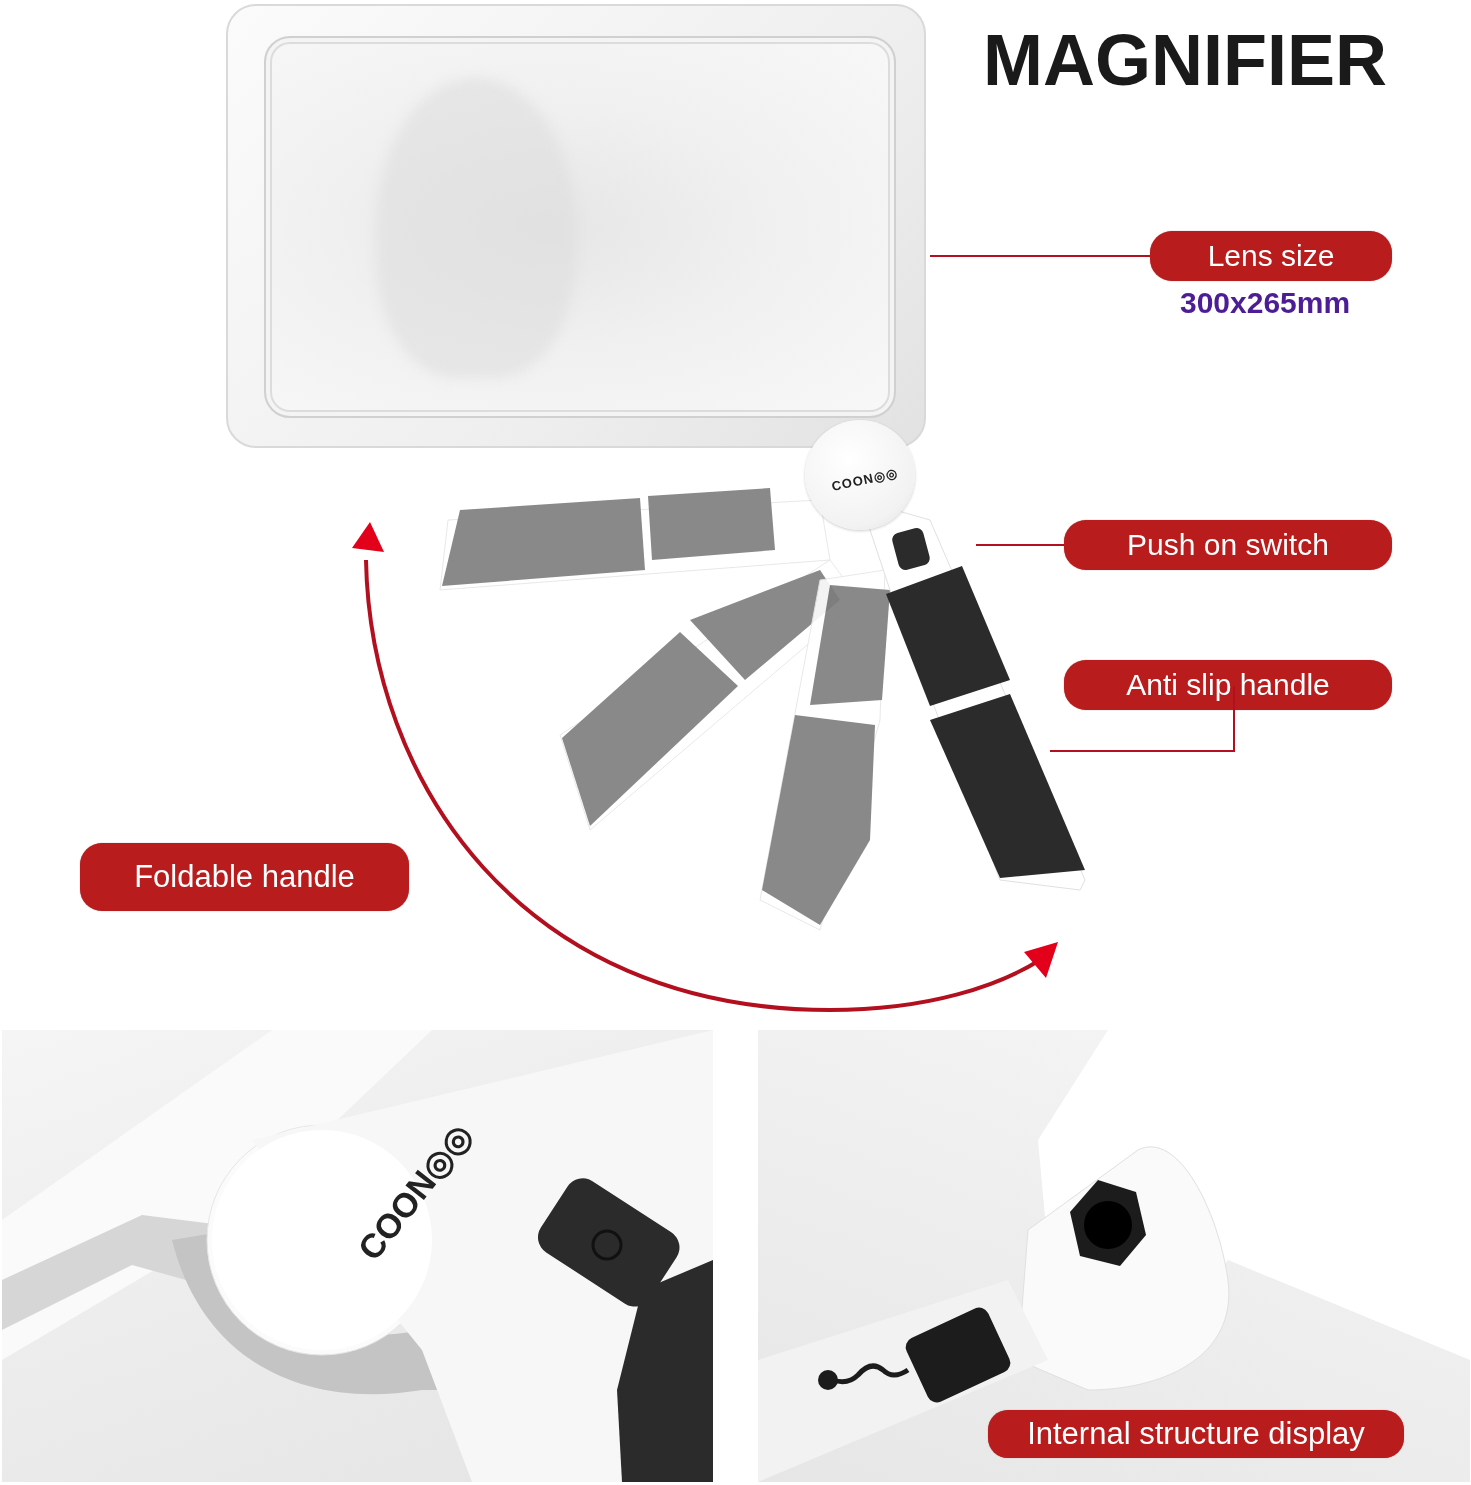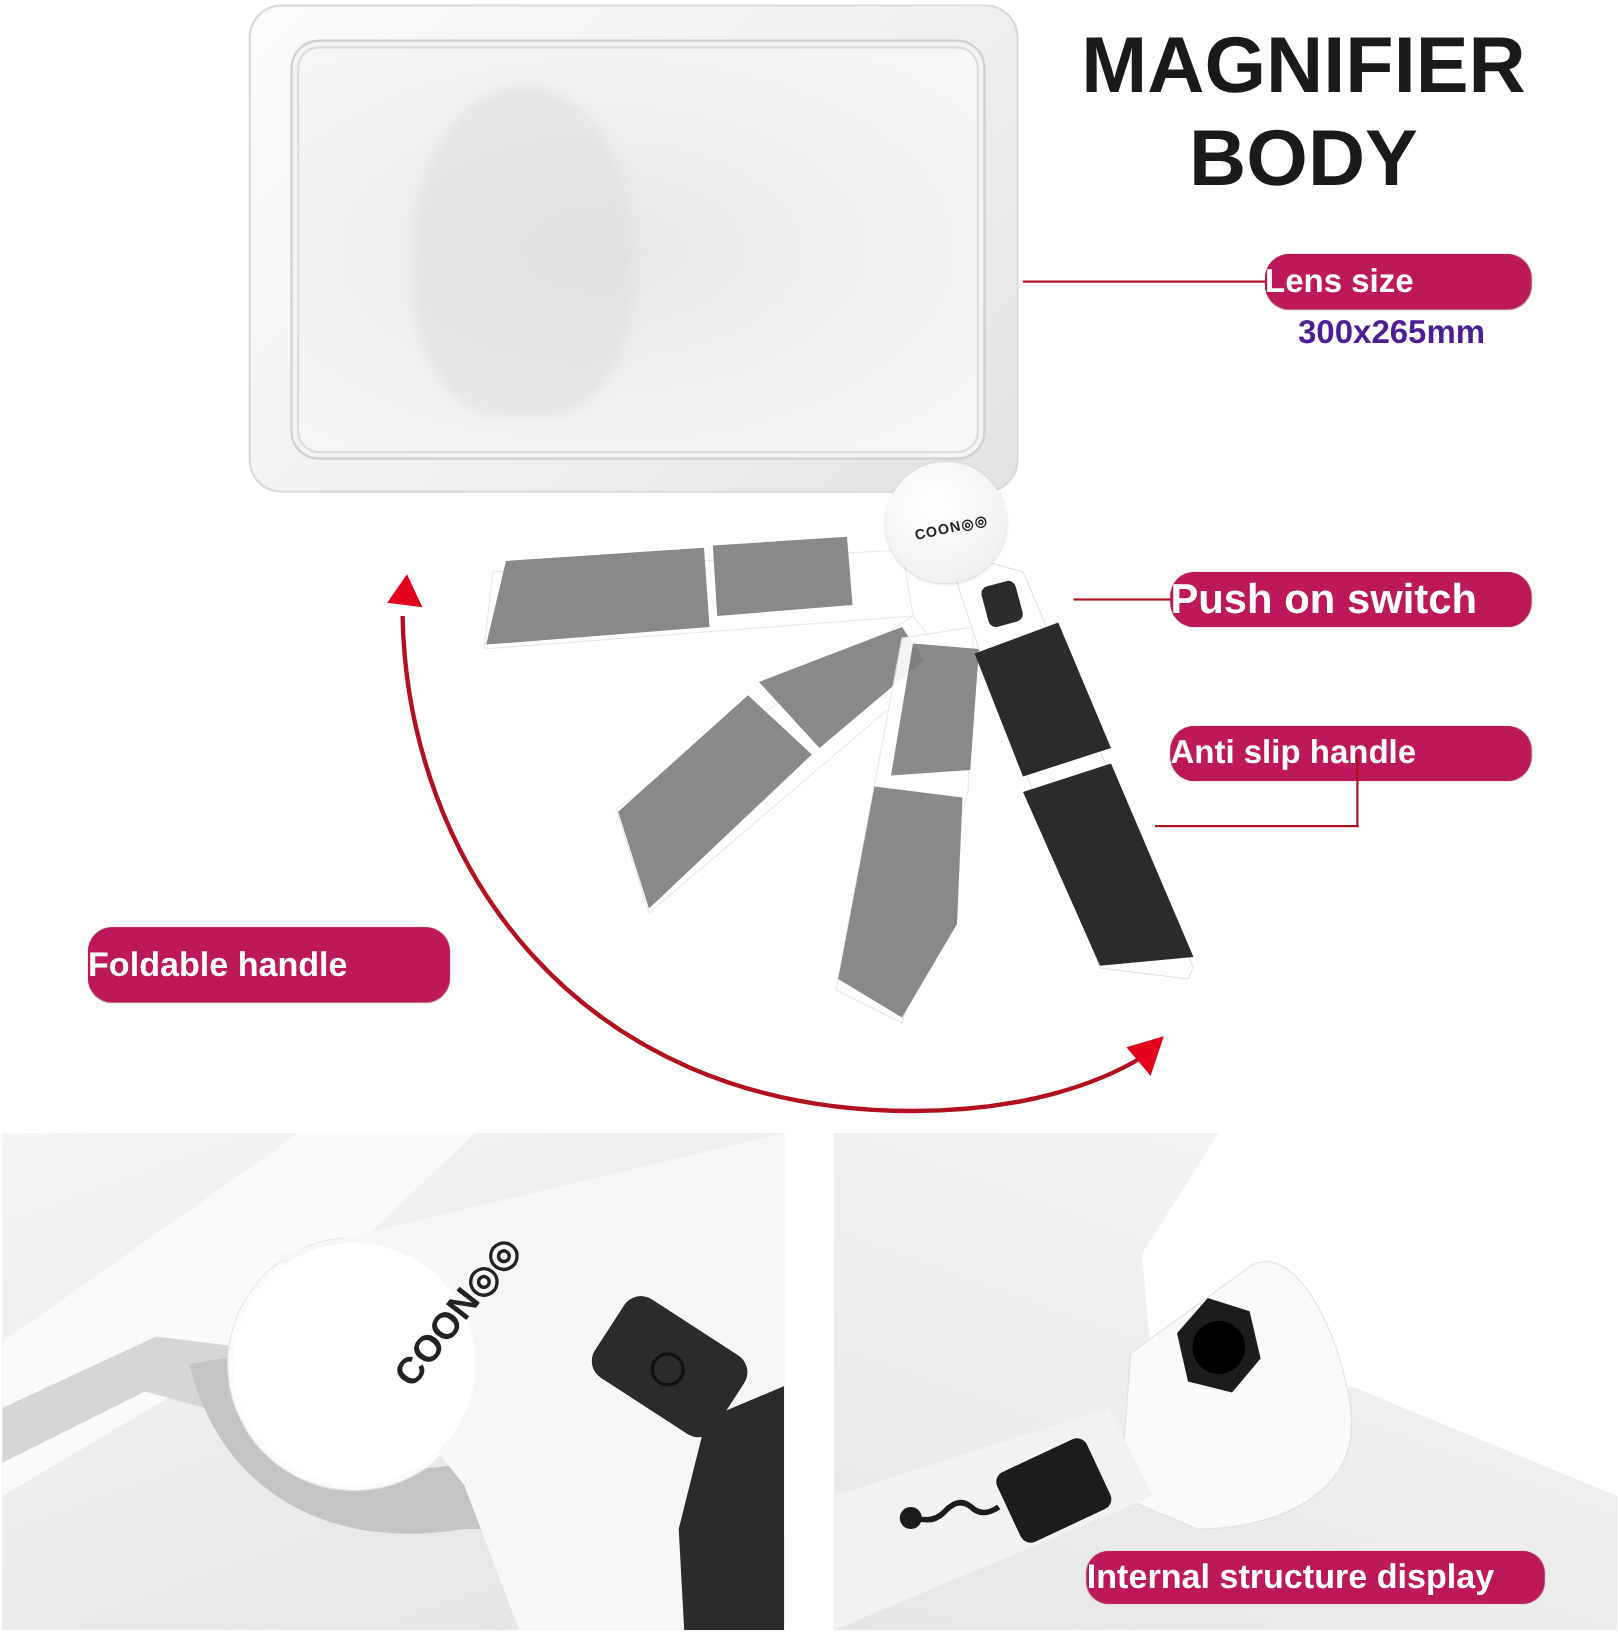--- a/index.html
+++ b/index.html
@@ -1,21 +1,21 @@
 <!DOCTYPE html>
 <html><head>
 <meta charset="utf-8">
 <style>
   html, body { margin: 0; padding: 0; background: #ffffff; }
   body { width: 1471px; height: 1485px; position: relative; overflow: hidden; font-family: "Liberation Sans", sans-serif; }
   .abs { position: absolute; }
 
   .title { position: absolute; right: 84px; top: 18px; text-align: center; font-weight: bold; color: #1a1a1a; font-size: 72px; line-height: 84px; letter-spacing: 0px; }
 
-  .pill { position: absolute; background: #be185d; color: #ffffff; font-weight: bold; border-radius: 22px; display: flex; align-items: center; white-space: nowrap; box-shadow: 0 0 1px rgba(120,0,0,0.6); }
+  .pill { position: absolute; background: #b91c1c; color: #ffffff; font-weight: normal; border-radius: 22px; display: flex; align-items: center; justify-content: center; white-space: nowrap; box-shadow: 0 0 1px rgba(120,0,0,0.6); }
   .pill span { display: block; }
 
   .spec { position: absolute; color: #4c1d95; font-weight: bold; font-size: 30px; }
 
   .leader { position: absolute; background: #b3101f; }
 
   
   .frame { position: absolute; left: 226px; top: 4px; width: 700px; height: 444px; border-radius: 30px; background: linear-gradient(135deg, #fbfbfb 0%, #efefef 60%, #e2e2e2 100%); border: 2px solid #d9d9d9; box-sizing: border-box; }
   .lens { position: absolute; left: 36px; top: 30px; width: 628px; height: 378px; border-radius: 26px; background: radial-gradient(ellipse at 45% 50%, #e6e6e6 0%, #f0f0f0 45%, #f8f8f8 100%); border: 2px solid #d0d0d0; box-shadow: inset 0 0 0 4px #f4f4f4, inset 0 0 0 6px #dcdcdc; }
   .lens-blob { position: absolute; left: 110px; top: 40px; width: 200px; height: 300px; border-radius: 50% 50% 40% 40%; background: rgba(220,220,220,0.55); filter: blur(6px); }
@@ -25,21 +25,20 @@
 
   .panel { position: absolute; top: 1030px; height: 452px; overflow: hidden; }
   .panel-left { left: 2px; width: 711px; background: linear-gradient(160deg, #f5f5f5 0%, #ececec 50%, #e4e4e4 100%); }
   .panel-right { left: 758px; width: 712px; background: linear-gradient(200deg, #f7f7f7 0%, #eeeeee 50%, #e6e6e6 100%); }
 </style>
 </head>
 <body>
 
 <div class="title">
   <div>MAGNIFIER</div>
-  <div>BODY</div>
 </div>
 
 <div class="frame">
   <div class="lens">
     <div class="lens-blob"></div>
   </div>
 </div>
 
 <svg class="abs" style="left:0;top:0" width="1471" height="1030">
   <defs>
@@ -82,21 +81,21 @@
   <div class="brand" style="left:26px;top:52px;font-size:13px;transform:rotate(-12deg);">COON◎◎</div>
 </div>
 
 <div class="leader" style="left:930px;top:255px;width:224px;height:2px;"></div>
 <div class="pill" style="left:1150px;top:231px;width:242px;height:50px;font-size:30px;">
   <span>Lens size</span>
 </div>
 <div class="spec" style="left:1180px;top:286px;">300x265mm</div>
 
 <div class="leader" style="left:976px;top:544px;width:92px;height:2px;"></div>
-<div class="pill" style="left:1064px;top:520px;width:328px;height:50px;font-size:38px;">
+<div class="pill" style="left:1064px;top:520px;width:328px;height:50px;font-size:30px;">
   <span>Push on switch</span>
 </div>
 
 <div class="pill" style="left:1064px;top:636px;width:328px;height:50px;font-size:30px;margin-top:24px;">
   <span>Anti slip handle</span>
 </div>
 <div class="leader" style="left:1233px;top:686px;width:2px;height:66px;"></div>
 <div class="leader" style="left:1050px;top:750px;width:185px;height:2px;"></div>
 
 <div class="pill" style="left:80px;top:843px;width:329px;height:68px;font-size:31px;">

